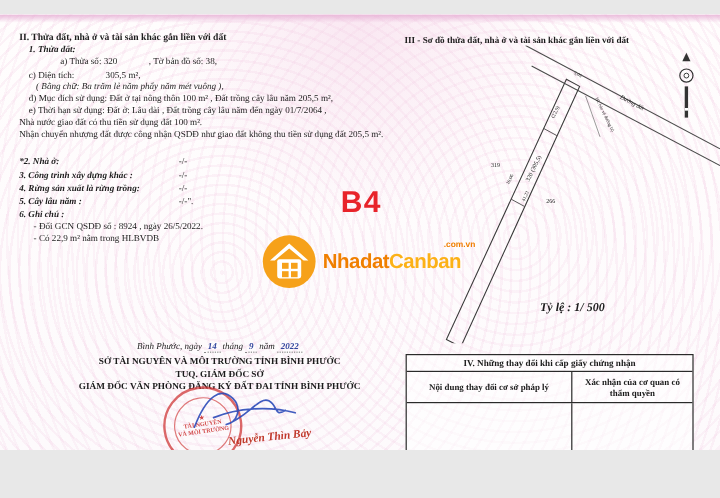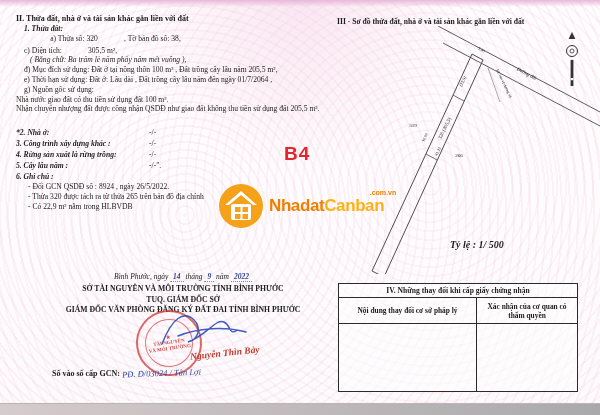--- a/index.html
+++ b/index.html
@@ -1,25 +1,26 @@
 <!DOCTYPE html>
 <html><head>
 <meta charset="utf-8">
 <style>
   * { box-sizing: border-box; margin: 0; padding: 0; }
   html,body { background:#e8e8e8; }
   .page {
-    position: relative; width: 600px; height: 415px; overflow: hidden;
+    position: relative; width: 600px; height: 363px; overflow: hidden;
     font-family: "Liberation Serif", "DejaVu Serif", serif;
     color: #1c1c1c; background: #fffdfe;
     background-image:
       radial-gradient(circle 220px at 300px 10px, rgba(243,205,228,.45), rgba(243,205,228,0) 75%),
       repeating-radial-gradient(circle at 185px 215px, rgba(234,168,208,.13) 0 2px, rgba(255,255,255,0) 2px 8px),
       repeating-radial-gradient(circle at 430px 185px, rgba(234,168,208,.11) 0 2px, rgba(255,255,255,0) 2px 9px),
       linear-gradient(#fffdfd,#fdfafc);
+    margin-top: 12px;
   }
   .top-band { position:absolute; left:0; top:0; width:600px; height:7px;
     background: linear-gradient(to bottom, rgba(231,178,214,.9), rgba(231,178,214,0)); }
   .scan-edge { position:absolute; left:0; top:403px; width:600px; height:12px;
     background: linear-gradient(to right,#d6cbcd,#a9a9ab); border-top:1px solid #bdb3b5;}
   
   .left-col { position:absolute; left:16px; top:13px; width:440px; }
   .ln { font-size:7.6px; line-height:9.8px; white-space:nowrap; }
   .b { font-weight:bold; }
   .i { font-style:italic; }
@@ -46,21 +47,21 @@
   .sig-svg { position:absolute; left:158px; top:306px; }
   .signer { position:absolute; left:190px; top:348px; color:#c0392b; font-size:9.5px;
     font-style:italic; font-weight:bold; transform:rotate(-6deg); white-space:nowrap;}
   .gcn-line { position:absolute; left:52px; top:368px; font-size:8px; white-space:nowrap; }
   .gcn-line .lab { font-weight:bold; }
   .gcn-hw { color:#32479e; font-style:italic; font-size:8.5px; display:inline-block; transform:rotate(-2deg); }
   
   .titleIII { position:absolute; left:337px; top:17px; font-size:7.6px; font-weight:bold; white-space:nowrap;}
   .diagram { position:absolute; left:330px; top:26px; }
   .scale { position:absolute; left:450px; top:239px; font-size:10px; font-style:italic; font-weight:600; }
-  .b4 { position:absolute; left:284px; top:143px; color:#e8232a; font-size:19px; font-weight:bold;
+  .b4 { position:absolute; left:284px; top:143px; color:#e8232a; font-size:25px; font-weight:bold;
     font-family:"Liberation Sans",sans-serif; letter-spacing:1px; }
   .brand { position:absolute; left:218px; top:183px; display:flex; align-items:center; }
   .brand-text { position:relative; margin-left:5px;
     font-family:"Liberation Sans",sans-serif; font-weight:bold; font-size:17px; letter-spacing:-0.4px; white-space:nowrap;}
   .brand-1 { color:#f07f00; } .brand-2 { color:#fcb117; }
   .brand-suffix { position:absolute; right:-12px; top:-7px; font-size:7px; color:#f07f00; letter-spacing:0; }
   
   .t4 { position:absolute; left:338px; top:283px; width:240px; height:109px;
     border:1px solid #2a2a2a; background:rgba(255,255,255,.55); }
   .t4-title { height:14px; border-bottom:1px solid #2a2a2a; text-align:center;
@@ -85,42 +86,40 @@
     <div class="ln b i ind">1. Thửa đất:</div>
     <div class="ln ind">
       <span class="w100">a) Thửa số: 320</span><span>, Tờ bản đồ số: 38,</span>
     </div>
     <div class="ln ind" style="margin-top:2px">
       <span class="w64">c) Diện tích:</span><span>305,5 m²,</span>
     </div>
     <div class="ln i ind2">( Bằng chữ: Ba trăm lẻ năm phẩy năm mét vuông ),</div>
     <div class="ln ind">đ) Mục đích sử dụng: Đất ở tại nông thôn 100 m² , Đất trồng cây lâu năm 205,5 m²,</div>
     <div class="ln ind">e) Thời hạn sử dụng: Đất ở: Lâu dài , Đất trồng cây lâu năm đến ngày 01/7/2064 ,</div>
-    <div class="ln ind">g) Nguồn gốc sử dụng:</div>
     <div class="ln">Nhà nước giao đất có thu tiền sử dụng đất 100 m².</div>
     <div class="ln">Nhận chuyển nhượng đất được công nhận QSDĐ như giao đất không thu tiền sử dụng đất 205,5 m².</div>
 
     <div class="others">
       <div class="ln">
         <span class="olabel">*2. Nhà ở:</span><span>-/-</span>
       </div>
       <div class="ln">
         <span class="olabel">3. Công trình xây dựng khác :</span><span>-/-</span>
       </div>
       <div class="ln">
         <span class="olabel">4. Rừng sản xuất là rừng trồng:</span><span>-/-</span>
       </div>
       <div class="ln">
         <span class="olabel">5. Cây lâu năm :</span><span>-/-".</span>
       </div>
       <div class="ln b i">6. Ghi chú :</div>
     </div>
     <div class="notes">
       <div class="ln">- Đổi GCN QSDĐ số : 8924 , ngày 26/5/2022.</div>
-      <div class="ln">- Thửa 320 được tách ra từ thửa 265 trên bản đồ địa chính</div>
       <div class="ln">- Có 22,9 m² nằm trong HLBVDB</div>
     </div>
   </div>
 
   <div class="signing">
     <div class="dateline">
       <span>Bình Phước, ngày</span>
       <span class="hw-num">14</span>
       <span>tháng</span>
       <span class="hw-num">9</span>

